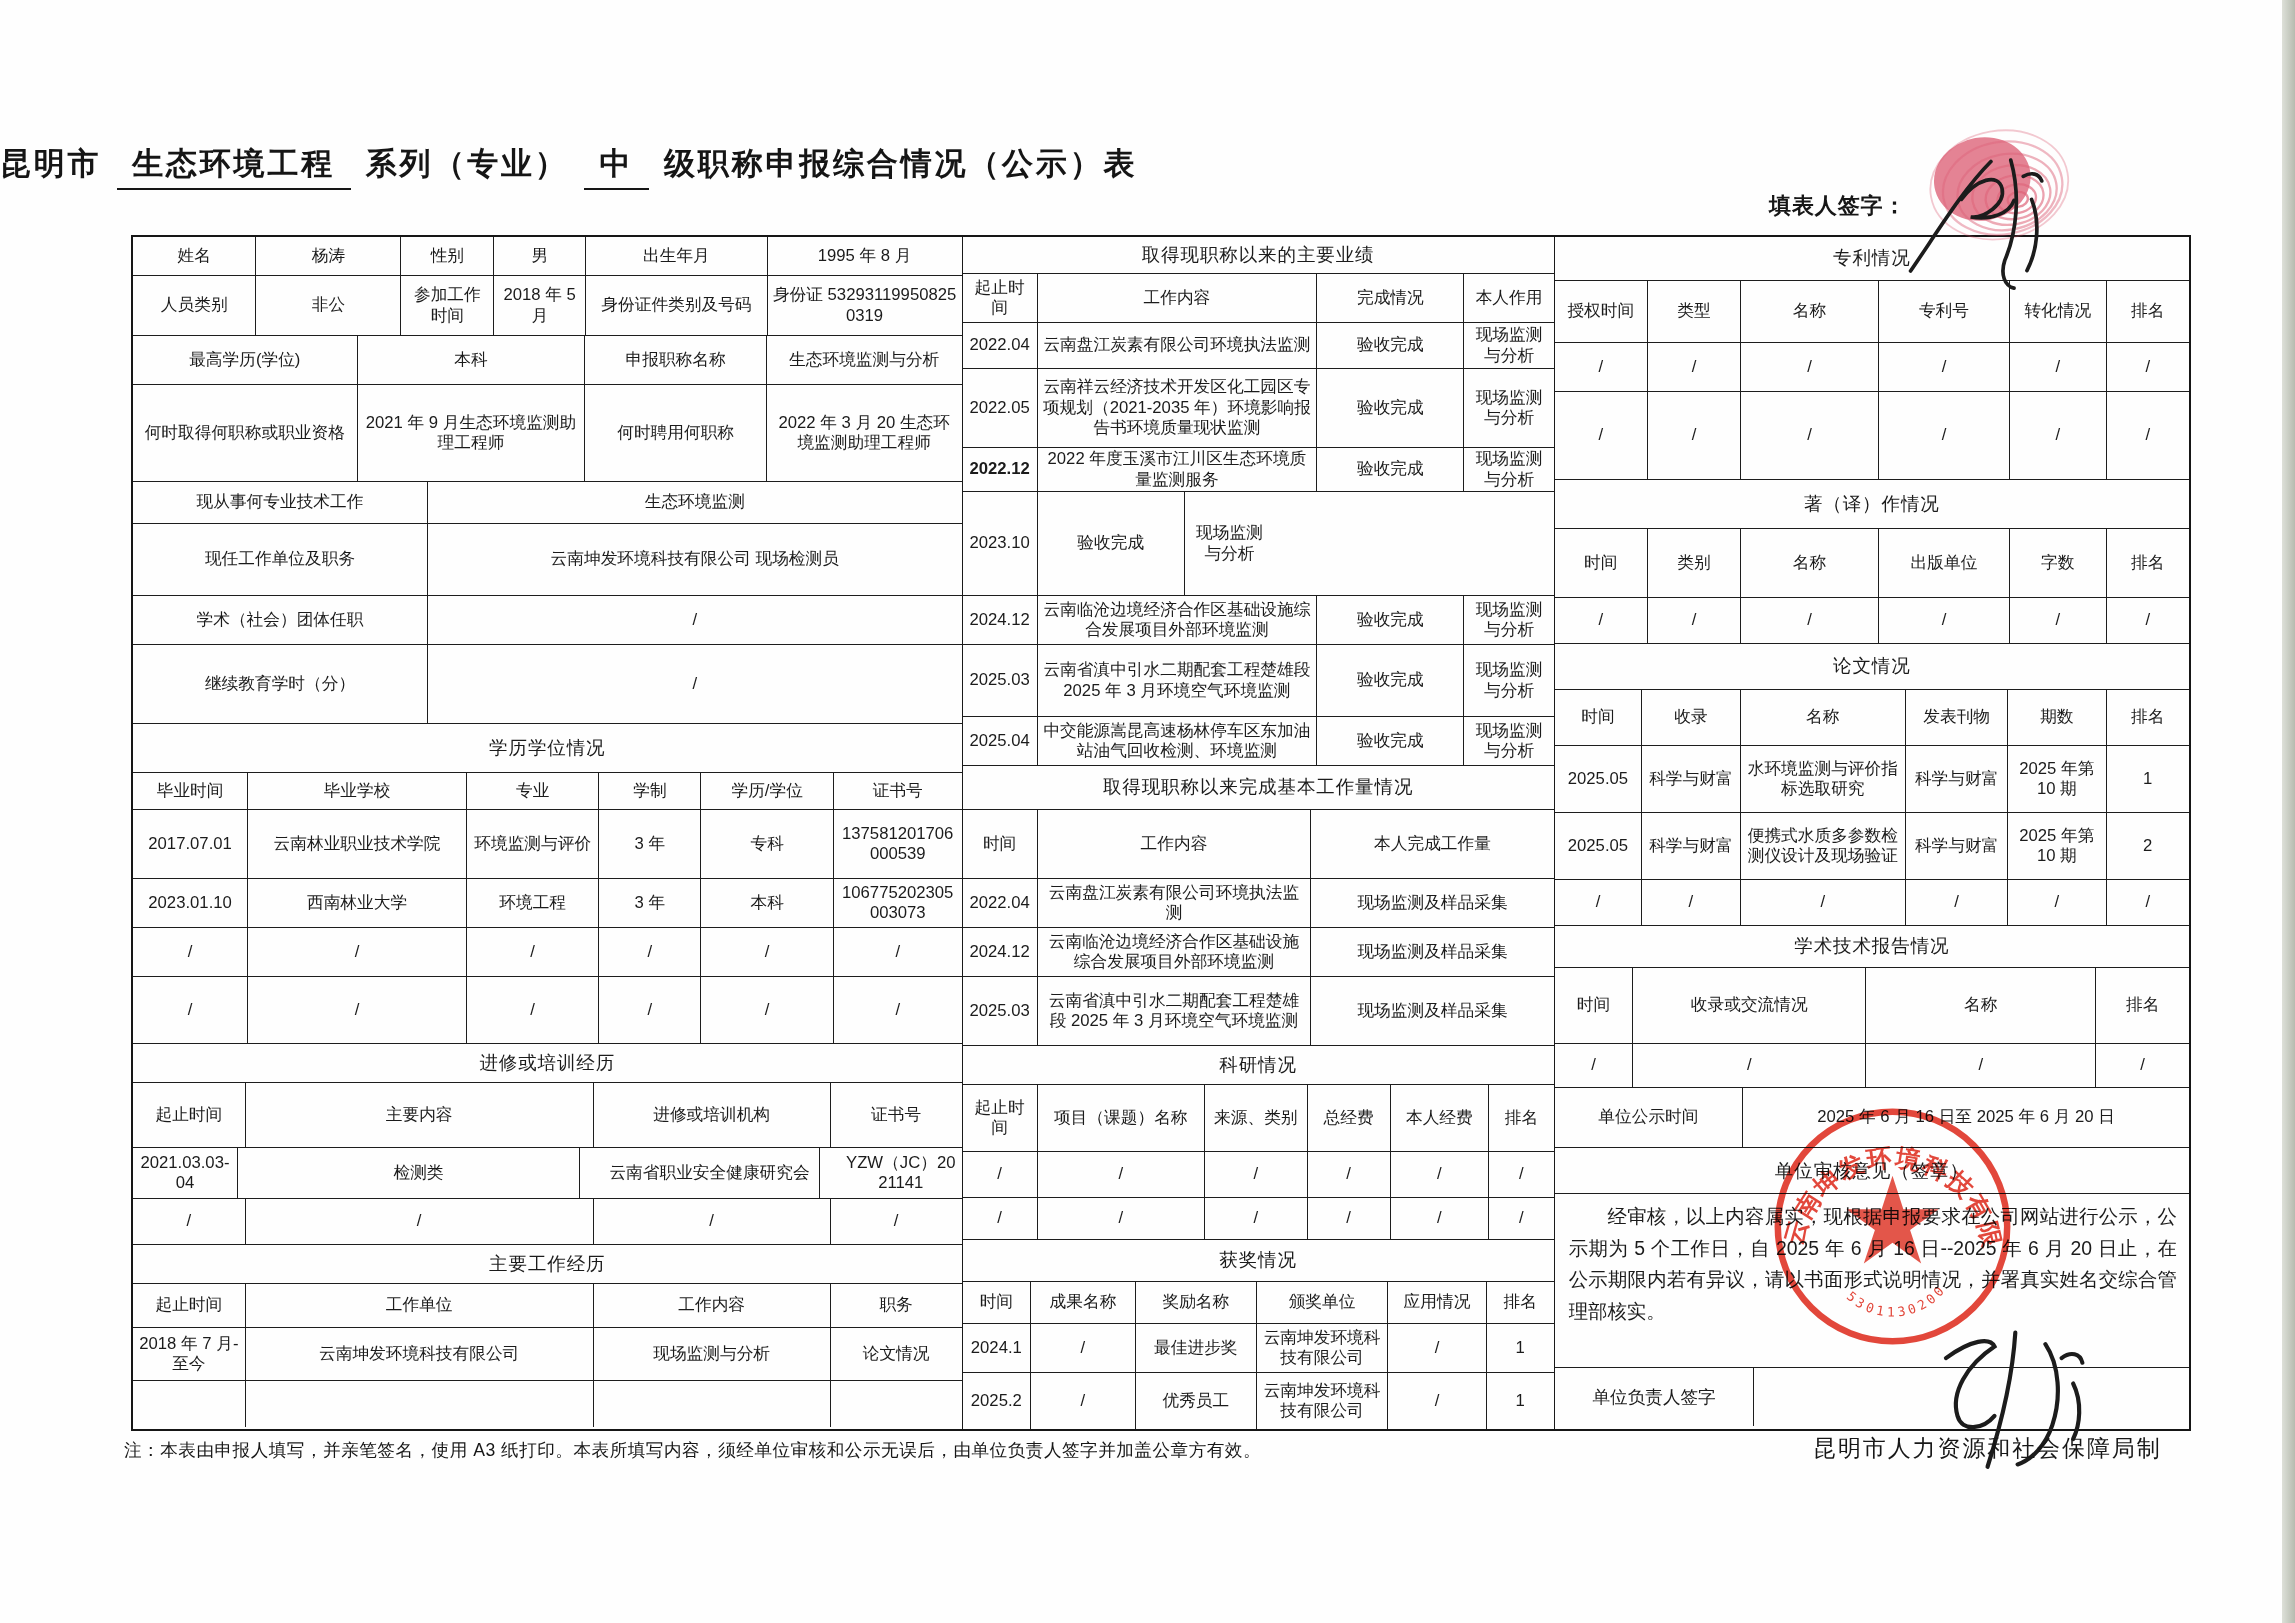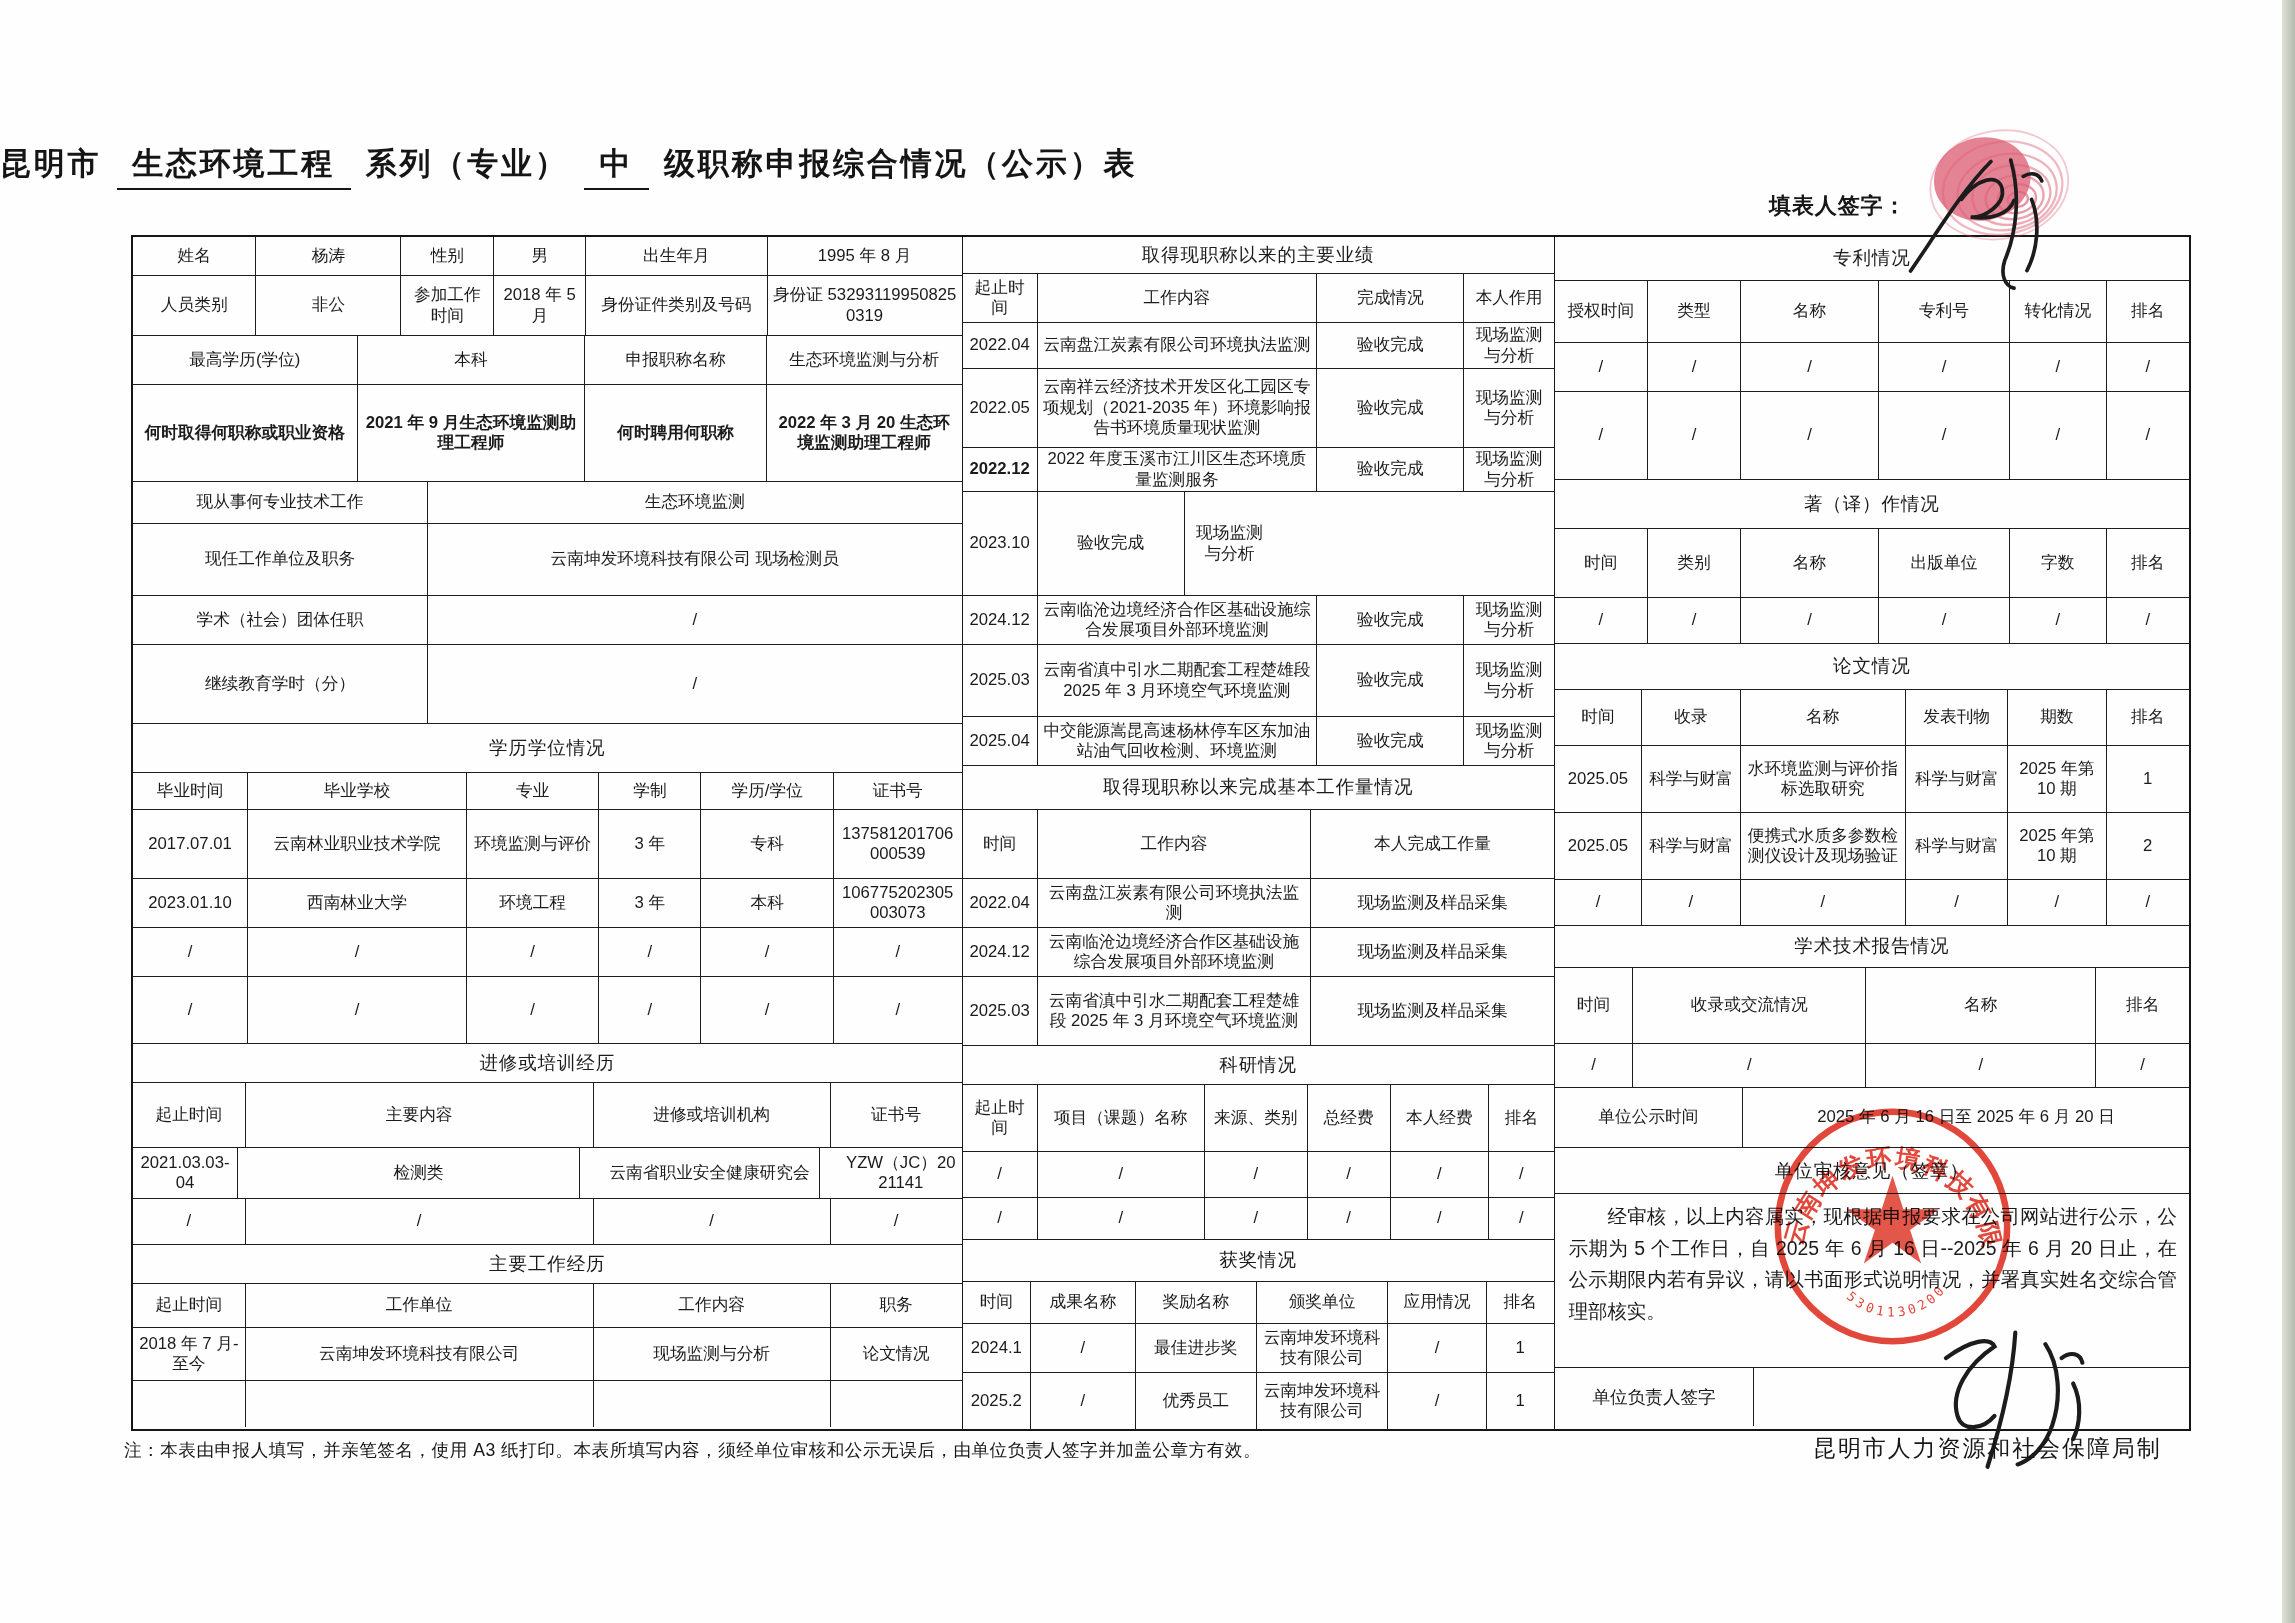--- a/index.html
+++ b/index.html
@@ -104,21 +104,21 @@
           <div class="td" style="width: 23.4%;">身份证 532931199508250319</div>
         </div>
       </div>
     <div class="tbl">
         <div class="tr" style="height: 49px;">
           <div class="td" style="width: 27.1%;">最高学历(学位)</div>
           <div class="td" style="width: 27.5%;">本科</div>
           <div class="td" style="width: 21.9%;">申报职称名称</div>
           <div class="td" style="width: 23.5%;">生态环境监测与分析</div>
         </div>
-        <div class="tr" style="height: 97px; font-weight: bold;">
+        <div class="tr" style="height: 97px;">
           <div class="td" style="width: 27.1%;">何时取得何职称或职业资格</div>
           <div class="td" style="width: 27.5%;">2021 年 9 月生态环境监测助理工程师</div>
           <div class="td" style="width: 21.9%;">何时聘用何职称</div>
           <div class="td" style="width: 23.5%;">2022 年 3 月 20 生态环境监测助理工程师</div>
         </div>
       </div>
     <div class="tbl">
         <div class="tr" style="height: 42px;">
           <div class="td" style="width: 35.6%;">现从事何专业技术工作</div>
           <div class="td" style="width: 64.4%;">生态环境监测</div>

